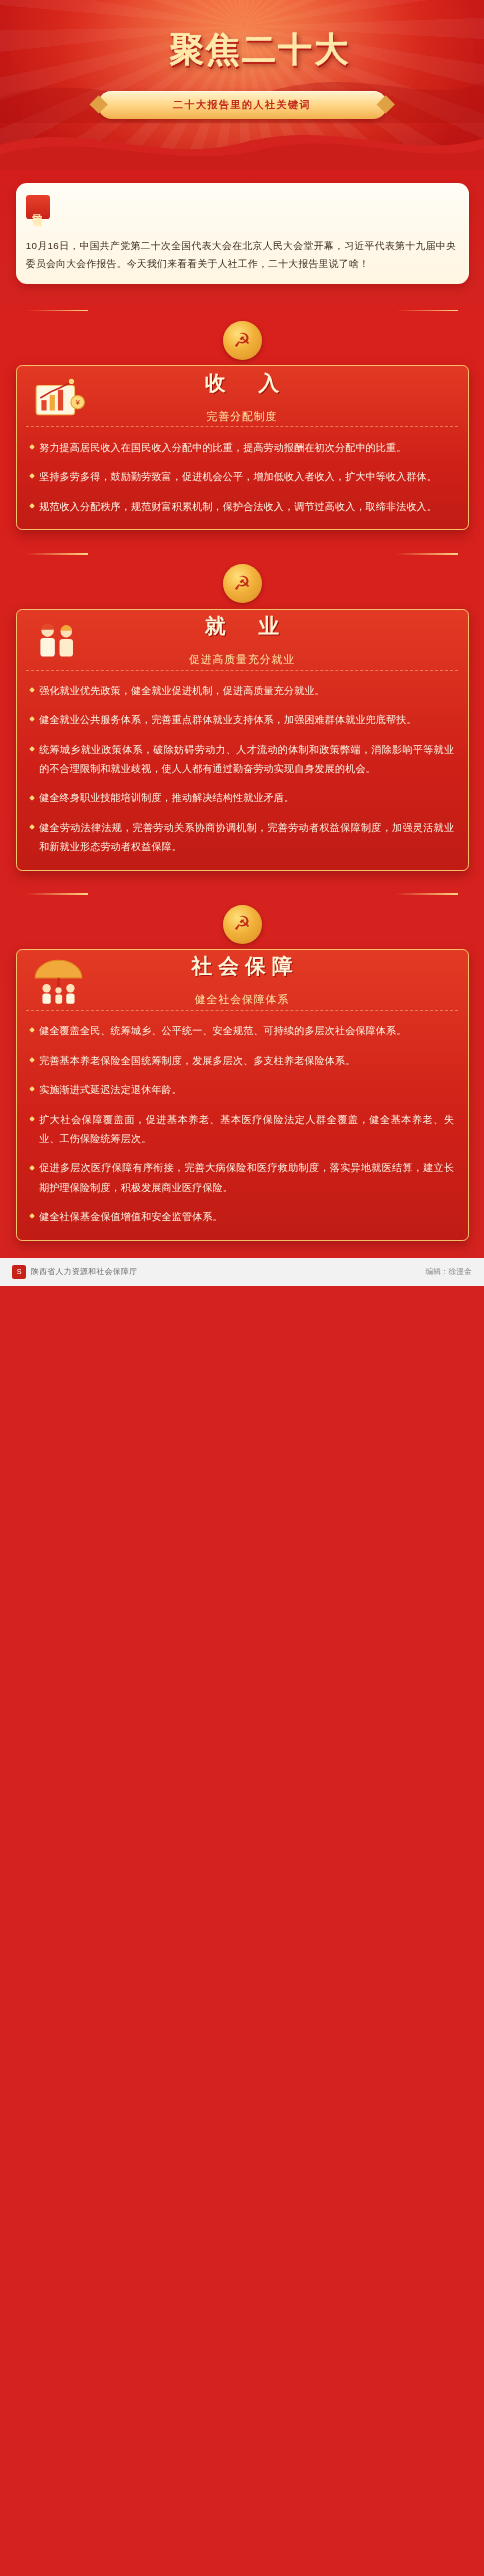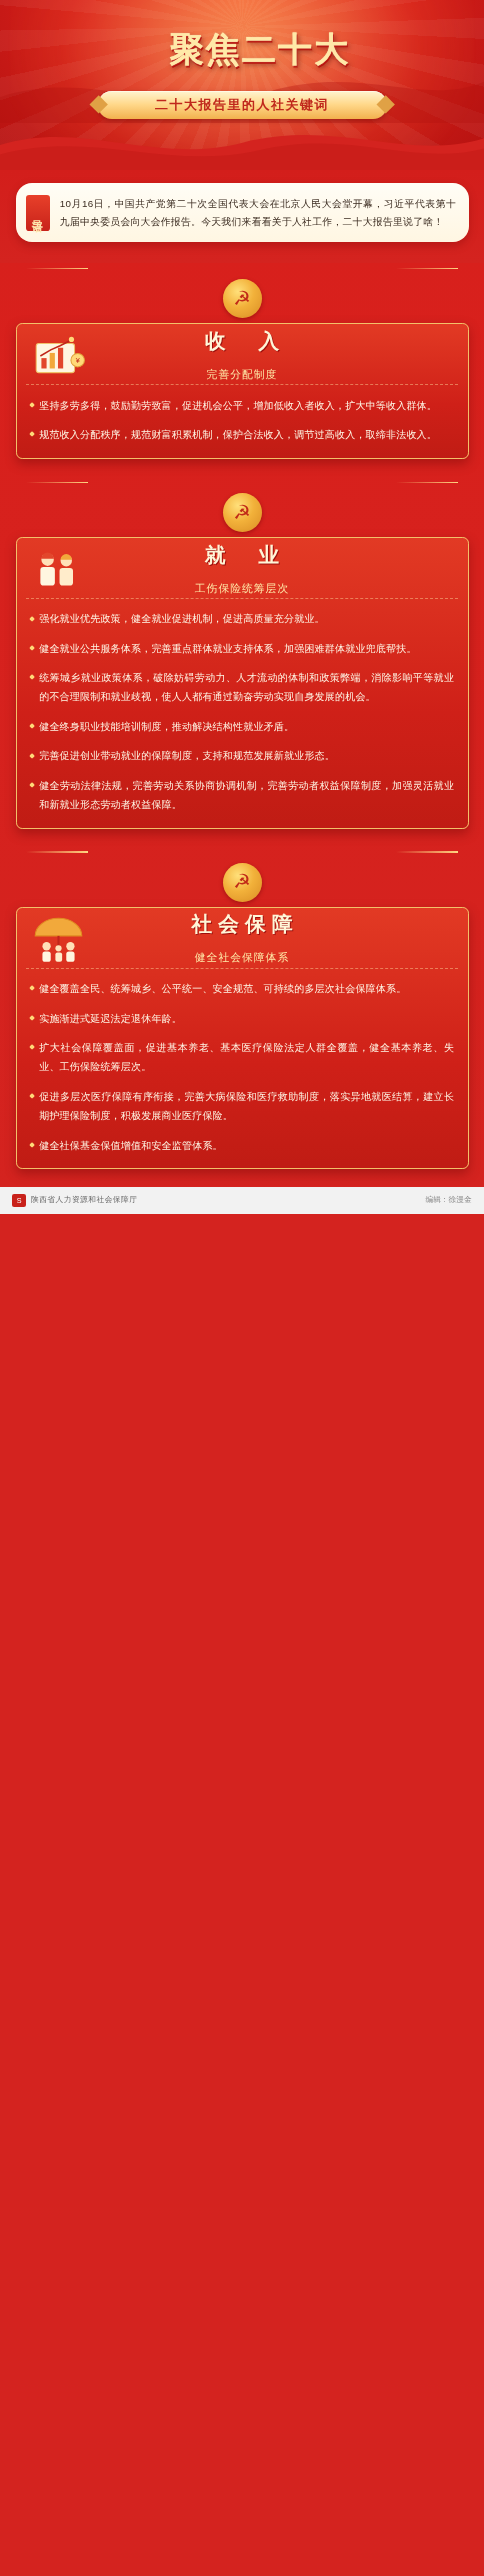--- a/index.html
+++ b/index.html
@@ -66,21 +66,21 @@
     width: 289px;
     height: 28px;
     display: flex;
     align-items: center;
     justify-content: center;
     background: linear-gradient(180deg,#fff4d0 0%, #ffd88a 48%, #f2b14e 100%);
     border-radius: 14px;
     box-shadow: 0 2.1px 5.2px rgba(90,0,0,.35), inset 0 0.5px 0 #fff;
   }
   .sub-ribbon span {
-    font-size: 13px;
+    font-size: 10px;
     font-weight: bold;
     letter-spacing: 1.5px;
     color: #c0281c;
   }
   .ribbon-cap {
     position: absolute;
     top: 7.2px;
     width: 13.4px; height: 13.4px;
     background: #e0a145;
     transform: rotate(45deg);
@@ -96,25 +96,26 @@
 
   
   .lead-wrap {
     position: relative;
     padding: 13.4px 15.5px 20.6px;
     background: linear-gradient(180deg,#d31e1b 0%, #d4231f 100%);
   }
   .lead-box {
     position: relative;
     display: flex;
-    gap: 10px;
+    gap: 18px;
     background: linear-gradient(180deg,#fffdf6 0%, #fff6e2 100%);
-    border-radius: 16px;
+    border-radius: 11px;
     padding: 11.3px 12.4px 11.3px 10.3px;
     box-shadow: 0 3.1px 8.2px rgba(110,0,0,.28);
+    flex-direction: column;
   }
   .lead-tag {
     flex: 0 0 24px;
     width: 24px;
     background: linear-gradient(180deg,#e8402a 0%, #c8231a 100%);
     border-radius: 3.1px;
     color: #ffe9b0;
     font-size: 10.8px;
     font-weight: bold;
     letter-spacing: 1.5px;
@@ -293,20 +294,21 @@
           <rect x="54" y="38" width="10" height="40" fill="#e2472c"></rect>
           <path d="M20,54 L40,42 L58,34 L78,24" stroke="#c0261a" stroke-width="3" fill="none"></path>
           <circle cx="80" cy="22" r="5" fill="#ffd978"></circle>
           <circle cx="92" cy="62" r="13" fill="#ffd978" stroke="#e0a13a" stroke-width="2"></circle>
           <text x="92" y="68" font-size="14" fill="#c0261a" text-anchor="middle" font-family="Liberation Sans">¥</text>
         </svg>
         <div class="card-title">收　入</div>
         <div class="card-sub">完善分配制度</div>
       </div>
       <div class="bullets">
+        <div class="bullet">努力提高居民收入在国民收入分配中的比重，提高劳动报酬在初次分配中的比重。</div>
         <div class="bullet">坚持多劳多得，鼓励勤劳致富，促进机会公平，增加低收入者收入，扩大中等收入群体。</div>
         <div class="bullet">规范收入分配秩序，规范财富积累机制，保护合法收入，调节过高收入，取缔非法收入。</div>
       </div>
     </div>
   </div>
 
   <div class="section">
     <div class="flag-row"></div>
     <div class="sec-emblem">
         <span class="hammer">☭</span>
@@ -315,28 +317,27 @@
       <div class="card-head">
         <svg class="head-illu" viewBox="0 0 110 104">
           <circle cx="34" cy="34" r="12" fill="#ffe0b8"></circle>
           <path d="M22,32 a12,12 0 0 1 24,0 z" fill="#e2472c"></path>
           <rect x="20" y="48" width="28" height="36" rx="6" fill="#fff6e0"></rect>
           <circle cx="70" cy="36" r="11" fill="#ffe0b8"></circle>
           <path d="M59,34 a11,11 0 0 1 22,0 z" fill="#f2a93b"></path>
           <rect x="57" y="50" width="26" height="34" rx="6" fill="#ffeccb"></rect>
         </svg>
         <div class="card-title">就　业</div>
-        <div class="card-sub">工伤保险统筹层次</div>
+        <div class="card-sub">促进高质量充分就业</div>
       </div>
       <div class="bullets">
         <div class="bullet">强化就业优先政策，健全就业促进机制，促进高质量充分就业。</div>
         <div class="bullet">健全就业公共服务体系，完善重点群体就业支持体系，加强困难群体就业兜底帮扶。</div>
         <div class="bullet">统筹城乡就业政策体系，破除妨碍劳动力、人才流动的体制和政策弊端，消除影响平等就业的不合理限制和就业歧视，使人人都有通过勤奋劳动实现自身发展的机会。</div>
         <div class="bullet">健全终身职业技能培训制度，推动解决结构性就业矛盾。</div>
-        <div class="bullet">完善促进创业带动就业的保障制度，支持和规范发展新就业形态。</div>
         <div class="bullet">健全劳动法律法规，完善劳动关系协商协调机制，完善劳动者权益保障制度，加强灵活就业和新就业形态劳动者权益保障。</div>
       </div>
     </div>
   </div>
 
   <div class="section">
     <div class="flag-row"></div>
     <div class="sec-emblem">
         <span class="hammer">☭</span>
       </div>
@@ -350,20 +351,21 @@
           <circle cx="55" cy="70" r="6" fill="#ffe0b8"></circle>
           <rect x="49" y="78" width="13" height="18" rx="4" fill="#ffeccb"></rect>
           <circle cx="78" cy="66" r="8" fill="#ffe0b8"></circle>
           <rect x="70" y="76" width="16" height="20" rx="5" fill="#fff6e0"></rect>
         </svg>
         <div class="card-title">社会保障</div>
         <div class="card-sub">健全社会保障体系</div>
       </div>
       <div class="bullets">
         <div class="bullet">健全覆盖全民、统筹城乡、公平统一、安全规范、可持续的多层次社会保障体系。</div>
+        <div class="bullet">完善基本养老保险全国统筹制度，发展多层次、多支柱养老保险体系。</div>
         <div class="bullet">实施渐进式延迟法定退休年龄。</div>
         <div class="bullet">扩大社会保障覆盖面，促进基本养老、基本医疗保险法定人群全覆盖，健全基本养老、失业、工伤保险统筹层次。</div>
         <div class="bullet">促进多层次医疗保障有序衔接，完善大病保险和医疗救助制度，落实异地就医结算，建立长期护理保险制度，积极发展商业医疗保险。</div>
         <div class="bullet">健全社保基金保值增值和安全监管体系。</div>
       </div>
     </div>
   </div>
 
   <div class="footer">
     <div class="footer-left">

